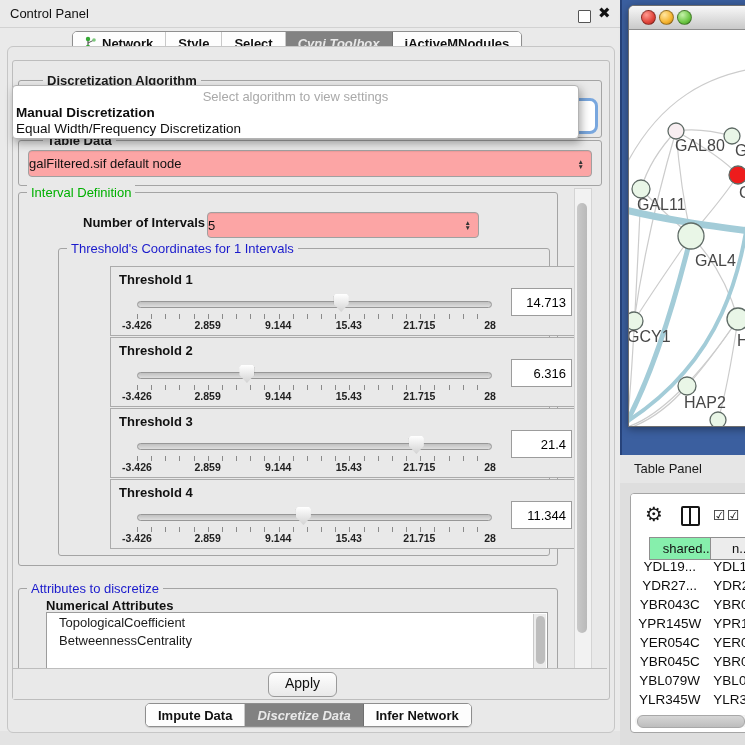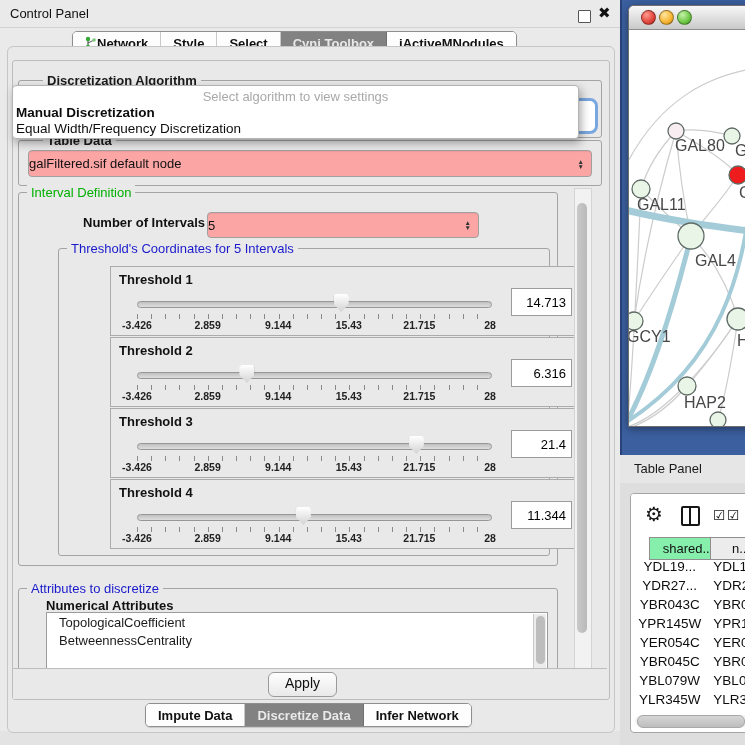--- a/index.html
+++ b/index.html
@@ -5,23 +5,23 @@
   html,body{margin:0;padding:0;width:745px;height:745px;overflow:hidden;
     font-family:"Liberation Sans","DejaVu Sans",sans-serif;background:#e3e3e3;}
   
   #control-panel{position:absolute;left:0;top:0;width:620px;height:731px;background:#eaeaea;}
   #cp-titlebar{position:absolute;left:0;top:0;width:620px;height:27px;background:#eaeaea;border-bottom:1px solid #d2d2d2;}
   #cp-title{position:absolute;left:10px;top:6px;font-size:13px;color:#111;}
   #float-btn{position:absolute;left:578px;top:10px;width:11px;height:11px;background:#fff;border:1.5px solid #555;border-radius:1px;}
   #close-btn{position:absolute;left:598px;top:4px;font-size:15px;font-weight:bold;color:#111;}
   
   #top-tabs{position:absolute;left:72px;top:31px;height:22px;display:flex;border:1px solid #8e8e8e;border-radius:5px;background:#fdfdfd;overflow:hidden;box-shadow:0 1px 1px rgba(0,0,0,.15);}
-  .ttab{padding:0 12px;font-size:13px;font-weight:600;color:#111;display:flex;align-items:center;border-right:1px solid #c9c9c9;background:#fdfdfd;}
+  .ttab{padding:0 12px;font-size:13px;font-weight:600;color:#111;display:flex;align-items:center;gap:5px;border-right:1px solid #c9c9c9;background:#fdfdfd;}
   .ttab:last-child{border-right:none;}
-  .ttab.active{background:#828282;color:#e9e9e9;border-right:1px solid #6f6f6f;}
+  .ttab.active{background:#828282;color:#e9e9e9;border-right:1px solid #6f6f6f;font-style:italic;}
   
   #outer-panel{position:absolute;left:7px;top:46px;width:606px;height:685px;border:1px solid #c6c6c6;border-radius:6px;background:#e9e9e9;}
   #tab-content{position:absolute;left:12px;top:60px;width:596px;height:638px;border:1px solid #bdbdbd;border-radius:3px;background:#e9e9e9;}
   
   .group{position:absolute;border:1px solid #a4a4a4;border-radius:3px;}
   .gtitle{position:absolute;top:-8px;left:8px;background:#e9e9e9;padding:0 4px;font-size:13px;}
   .t-black{color:#1a1a1a;font-weight:bold;margin-left:16px;}
   .t-green{color:#00b000;}
   .t-blue{color:#1a1acc;}
   #algo-group{left:18px;top:80px;width:582px;height:56px;}
@@ -162,21 +162,21 @@
   </div>
   <span id="noi-label">Number of Intervals</span>
   <div class="combo" id="noi-combo">
     <span>5</span>
     <span class="spin">
         <span>▲</span>
         <span>▼</span>
       </span>
   </div>
   <div class="group" id="thresh-group">
-    <span class="gtitle t-blue">Threshold's Coordinates for 5 Intervals</span>
+    <span class="gtitle t-blue">Threshold's Coordinates for 1 Intervals</span>
   </div>
 
   <div class="threshold" style="top:266px">
     <div class="th-label">Threshold 1</div>
     <div class="slider">
       <div class="track"></div>
       <div class="handle" style="left: 57.7%;"></div>
     </div>
     <div class="tickmarks"></div>
     <div class="ticklabels">

